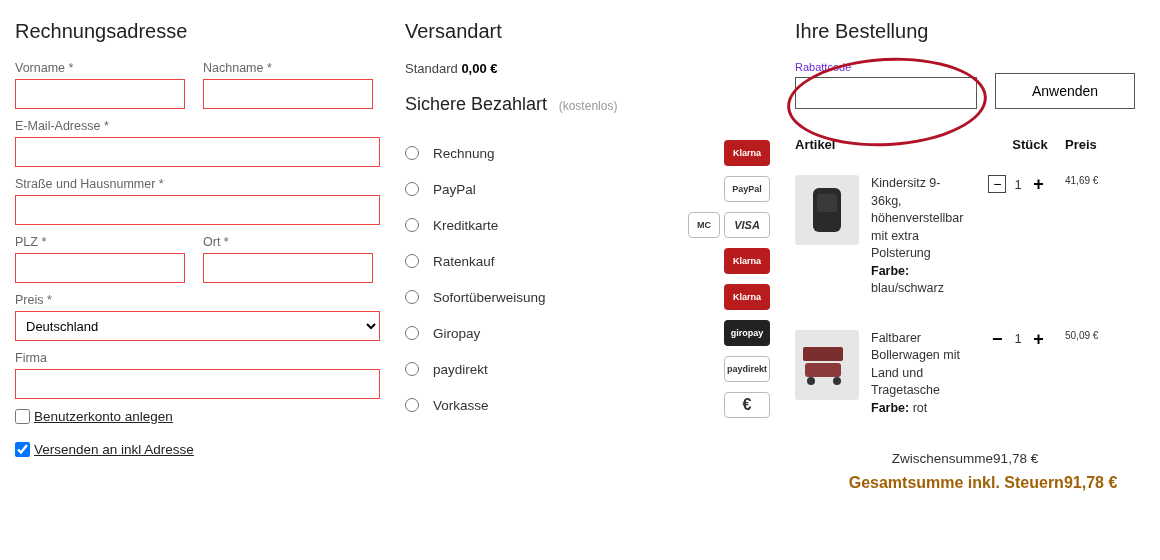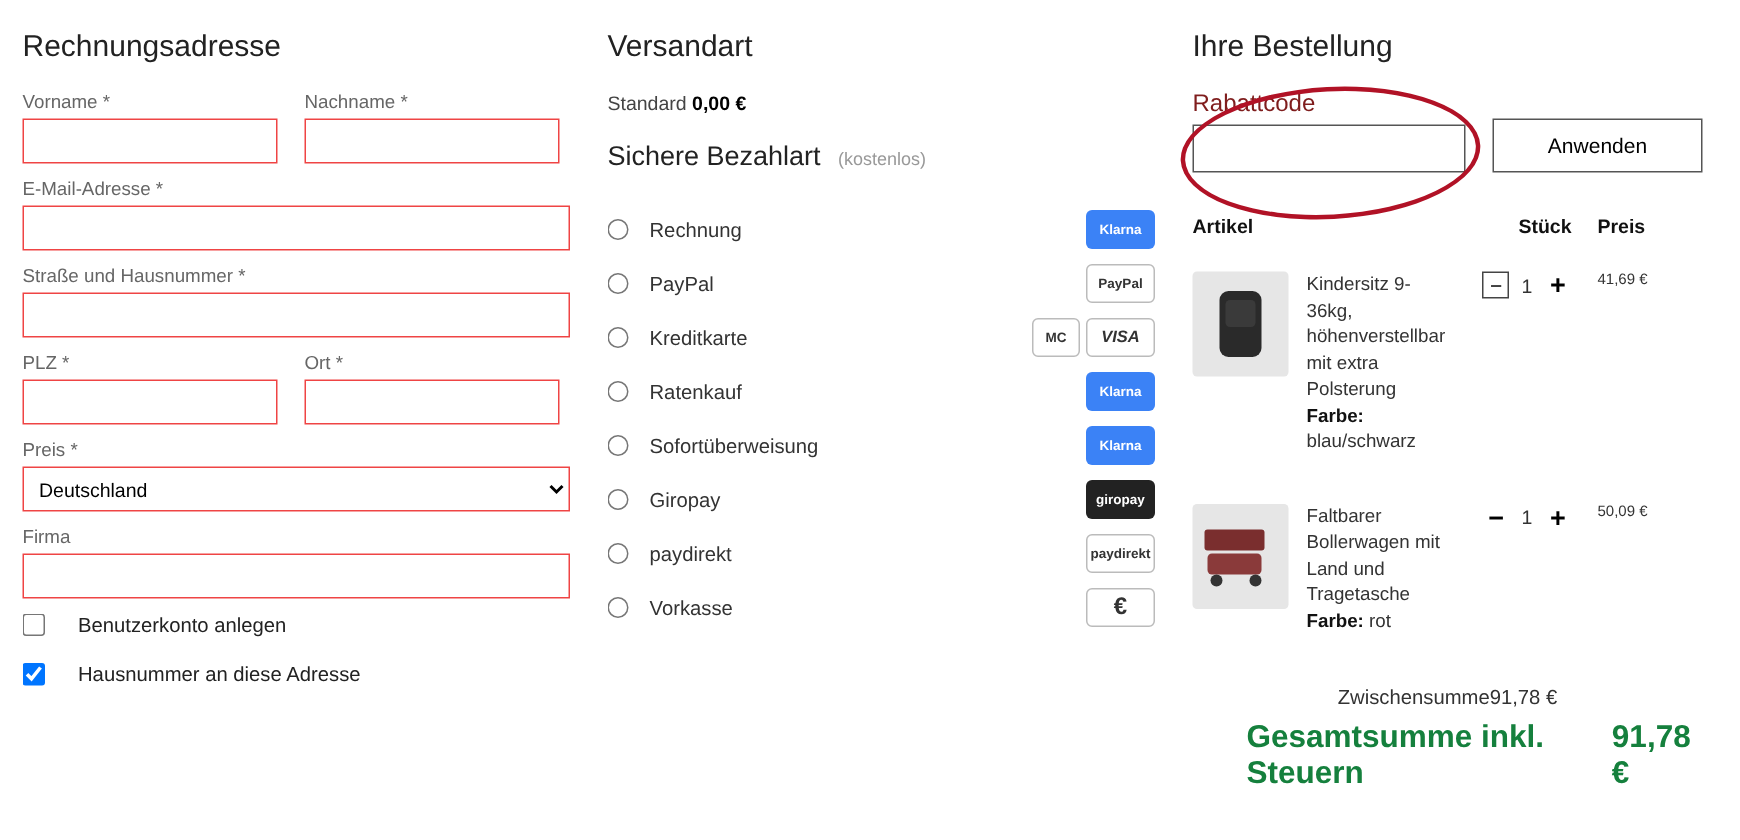--- a/index.html
+++ b/index.html
@@ -23,39 +23,39 @@
 
   .field-row { display: flex; gap: 18px; margin-bottom: 10px; }
   .field { flex: 1; }
   .field label { display:block; font-size: 12.5px; color: #666; margin-bottom: 4px; }
   .field input[type=text], .field select {
     width: 100%; height: 30px; border: 1px solid #ef4444; padding: 2px 6px;
     font-size: 13px; background:#fff;
   }
   .field.medium { flex: 0 0 170px; }
 
-  .checkline { display:flex; align-items:center; gap:22px; margin-top:10px; font-size:13.5px; color:#222;}
+  .checkline { display:flex; align-items:center; gap:4px; margin-top:10px; font-size:13.5px; color:#222;text-decoration:underline;}
   .checkline input { width:15px; height:15px; }
 
   .ship-line { font-size: 13px; color:#444; margin-bottom: 18px; }
   .ship-line b { color:#000; }
 
   .pay-list { margin-top: 10px; }
   .pay-item { display:flex; align-items:center; justify-content:space-between; height:36px; }
   .pay-left { display:flex; align-items:center; gap:14px; }
   .pay-left input[type=radio] { width:14px; height:14px; }
   .pay-left span { font-size:13.5px; color:#333; }
-  .pay-logo { width:46px; height:26px; background:#3b82f6; border-radius:4px; display:flex; align-items:center; justify-content:center; color:#fff; font-size:9px; font-weight:bold; }
+  .pay-logo { width:46px; height:26px; background:#b91c1c; border-radius:4px; display:flex; align-items:center; justify-content:center; color:#fff; font-size:9px; font-weight:bold; }
   .pay-logo.white { background:#fff; border:1px solid #bbb; color:#333; }
   .pay-logo-group { display:flex; gap:4px; }
 
   
   .promo-row { display:flex; gap:18px; align-items:flex-end; margin-bottom:22px; }
   .promo-field { flex:1; }
-  .promo-field label { display:block; font-size:16px; color:#7f1d1d; margin-bottom:4px;}
+  .promo-field label { display:block; font-size:11px; color:#6d28d9; margin-bottom:4px;}
   .promo-field input { width:100%; height:32px; border:1px solid #555; }
   .apply-btn { width:140px; height:36px; border:1px solid #555; background:#fff; font-size:14px; cursor:pointer; }
 
   .ellipse {
     position:absolute; border:3px solid #b11226; border-radius:50%;
     width:200px; height:88px; left:-8px; top:38px;
     transform: rotate(-3deg);
     pointer-events:none;
   }
 
@@ -69,21 +69,21 @@
   .item-info { flex:1; font-size:12.5px; color:#333; line-height:1.4; }
   .item-info .variant { color:#333; }
   .item-info .variant b { color:#111; }
   .qty { width:70px; display:flex; align-items:center; justify-content:center; gap:8px; font-size:13px;}
   .qty button { width:18px; height:18px; border:1px solid #444; background:#fff; font-size:14px; line-height:1; cursor:pointer; display:flex; align-items:center; justify-content:center; }
   .qty button.noborder { border:none; font-weight:bold; font-size:18px; }
   .price { width:70px; text-align:left; font-size:10px; }
 
   .totals { margin-top:14px; }
   .tot-row { display:flex; justify-content:center; padding:4px 0; font-size:13.5px;}
-  .tot-row.grand { font-weight:bold; font-size:21px; color:#15803d;margin-left:36px; }
+  .tot-row.grand { font-weight:bold; font-size:16px; color:#a16207;margin-left:36px; }
 </style>
 </head>
 <body>
 
 <div class="cols">
 
   <div class="col-left">
     <h2>Rechnungsadresse</h2>
 
     <div class="field-row">
@@ -138,21 +138,21 @@
       </div>
     </div>
 
     <div class="checkline">
       <input type="checkbox" style="">
       <span>Benutzerkonto anlegen</span>
     </div>
 
     <div class="checkline" style="margin-top:18px;">
       <input type="checkbox" checked="" style="">
-      <span>Hausnummer an diese Adresse</span>
+      <span>Versenden an inkl Adresse</span>
     </div>
   </div>
 
   <div class="col-middle">
     <h2>Versandart</h2>
     <div class="ship-line">
       <span>Standard</span> <b>0,00 €</b>
     </div>
 
     <div>

